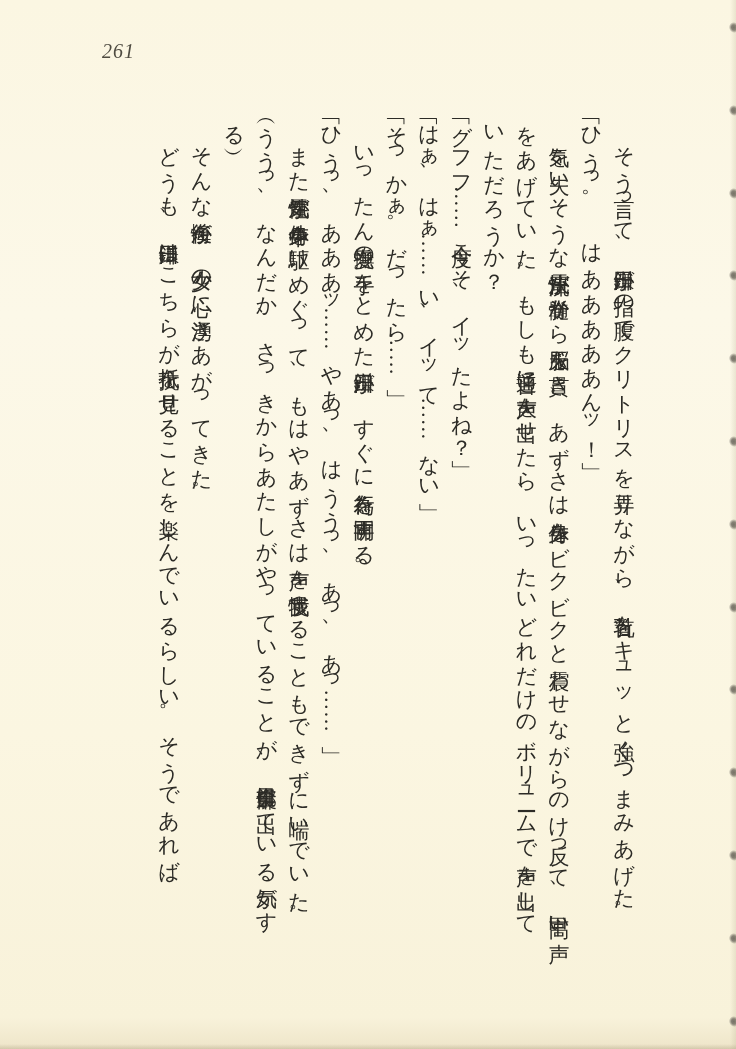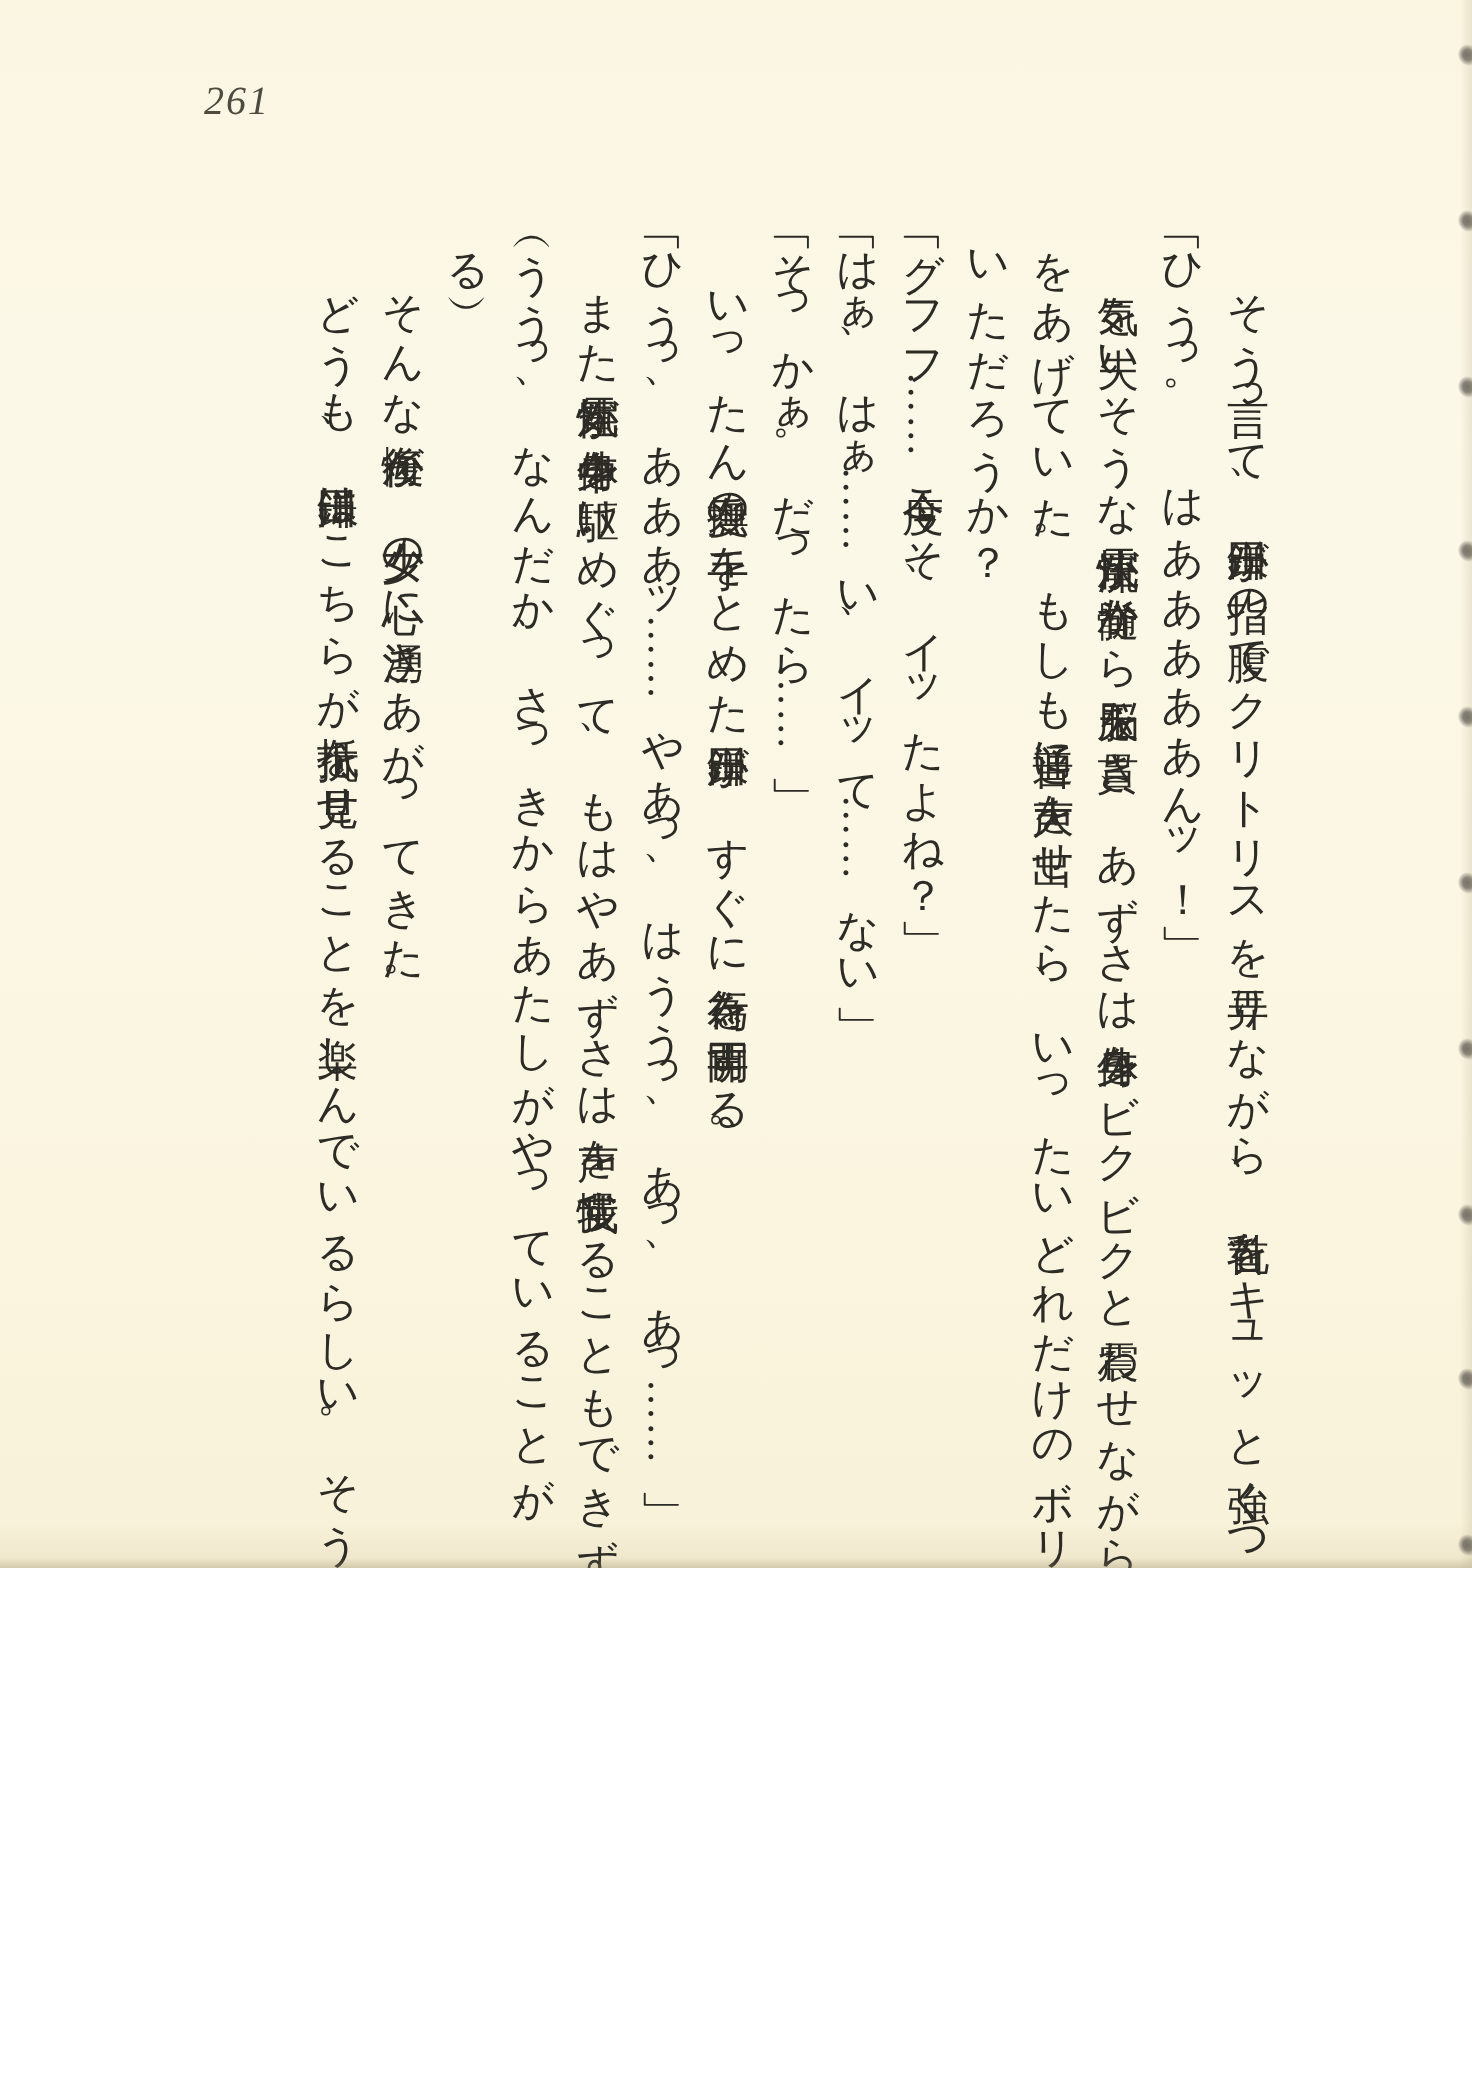--- a/index.html
+++ b/index.html
@@ -2,21 +2,21 @@
 <html lang="ja"><head>
 <meta charset="utf-8">
 <style>
   html, body {
     margin: 0;
     padding: 0;
   }
   .page {
     position: relative;
     width: 736px;
-    height: 784px;
+    height: 1049px;
     overflow: hidden;
     background:
       linear-gradient(180deg, #fbf6e2 0%, #fcf8e8 30%, #fbf6e1 70%, #f8f2da 97%, #eee5c9 100%);
     font-family: "Liberation Serif", "DejaVu Serif", serif;
   }
   .page::after { 
     content: "";
     position: absolute;
     top: 0; right: 0;
     width: 6px; height: 100%;

